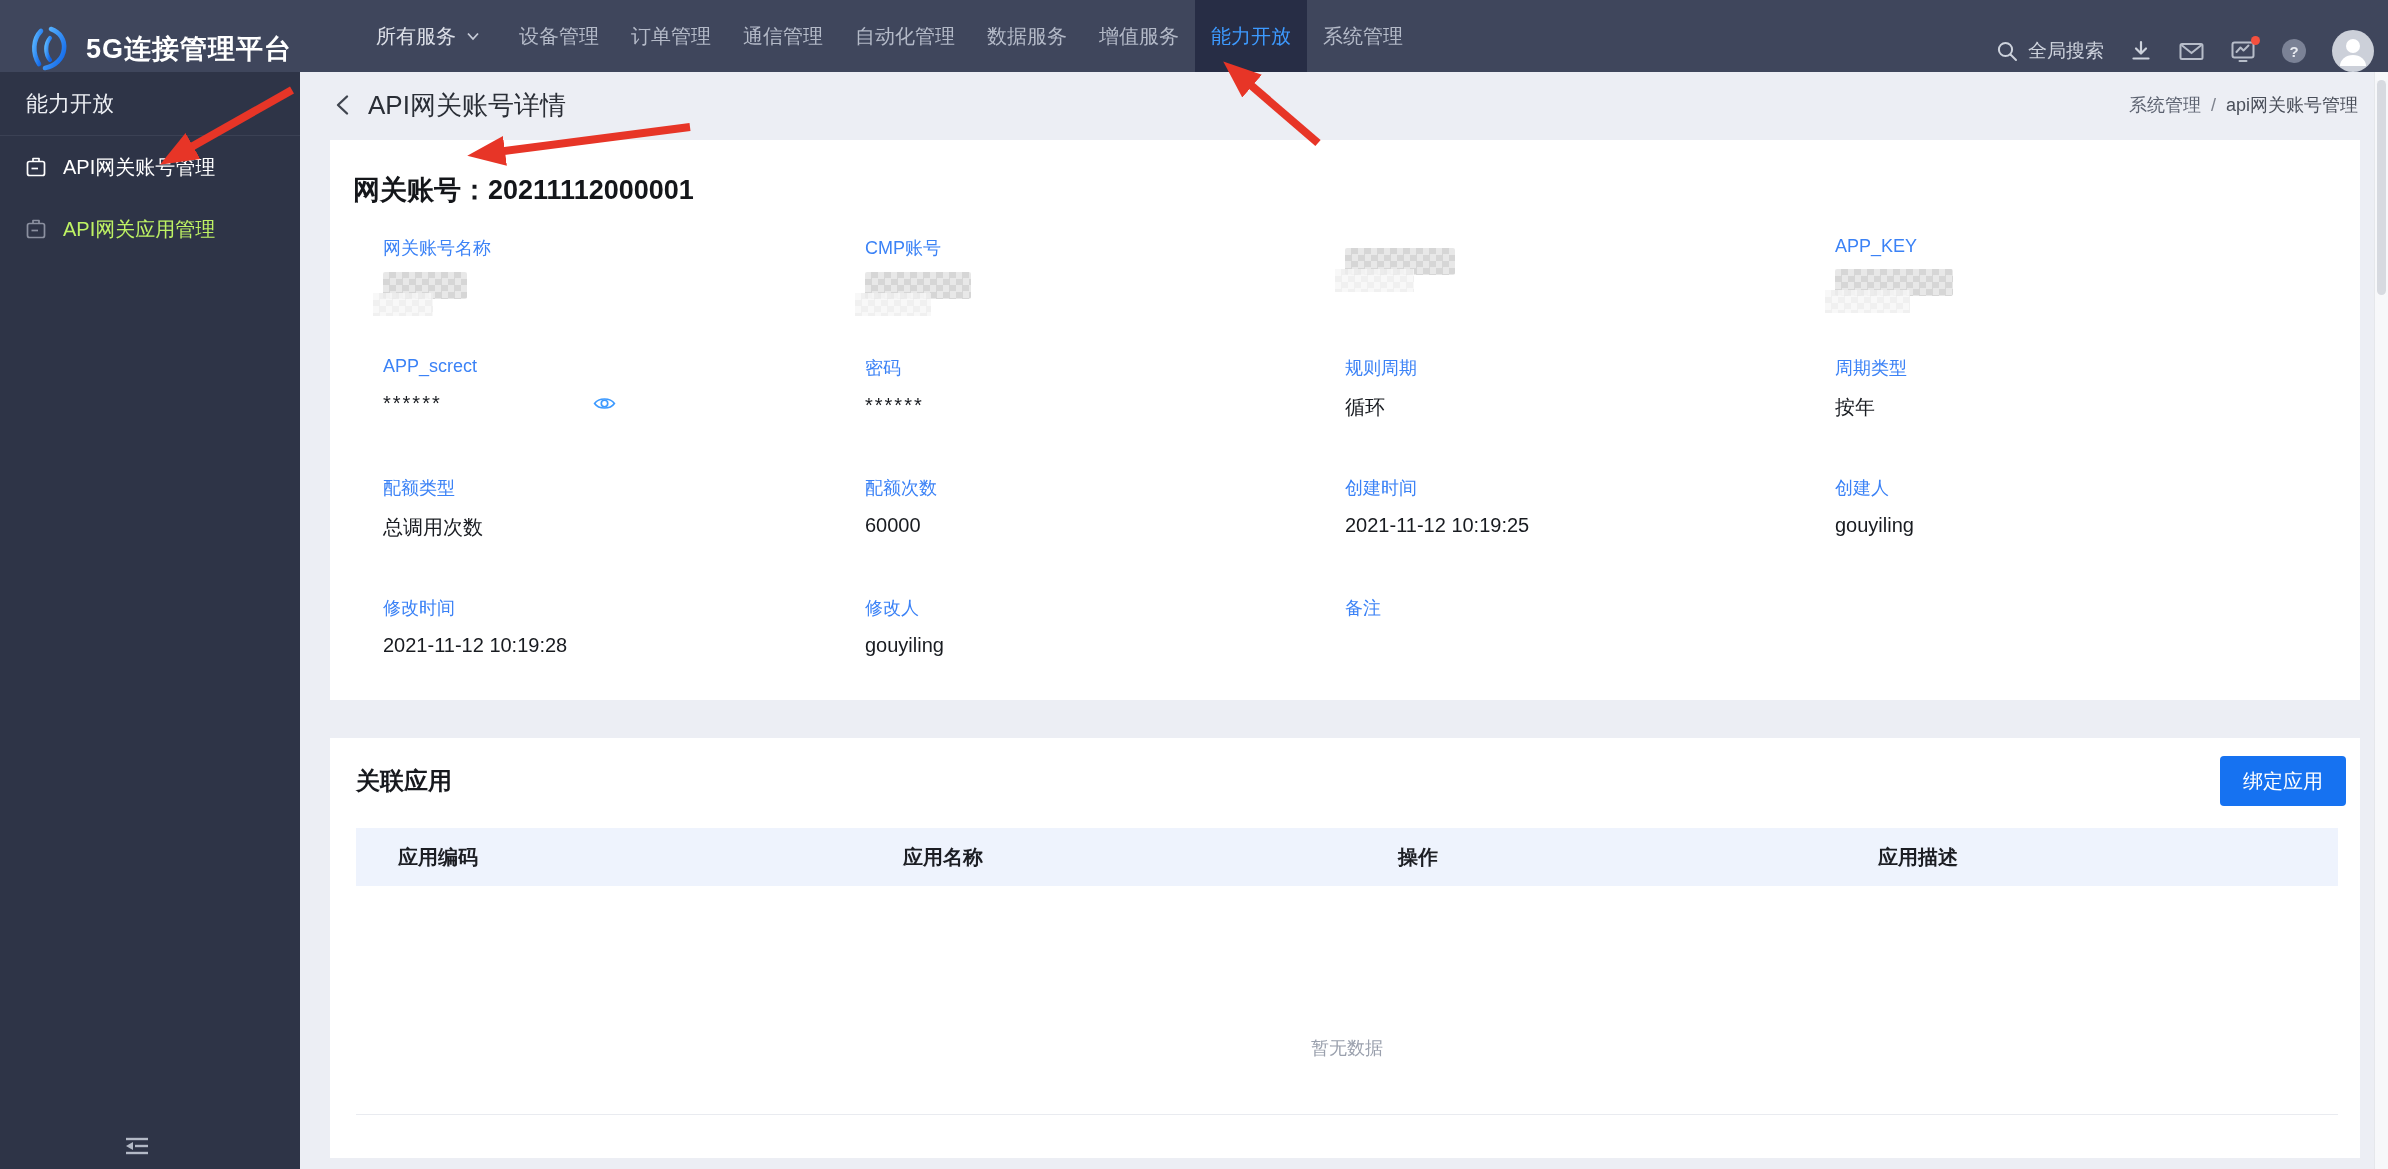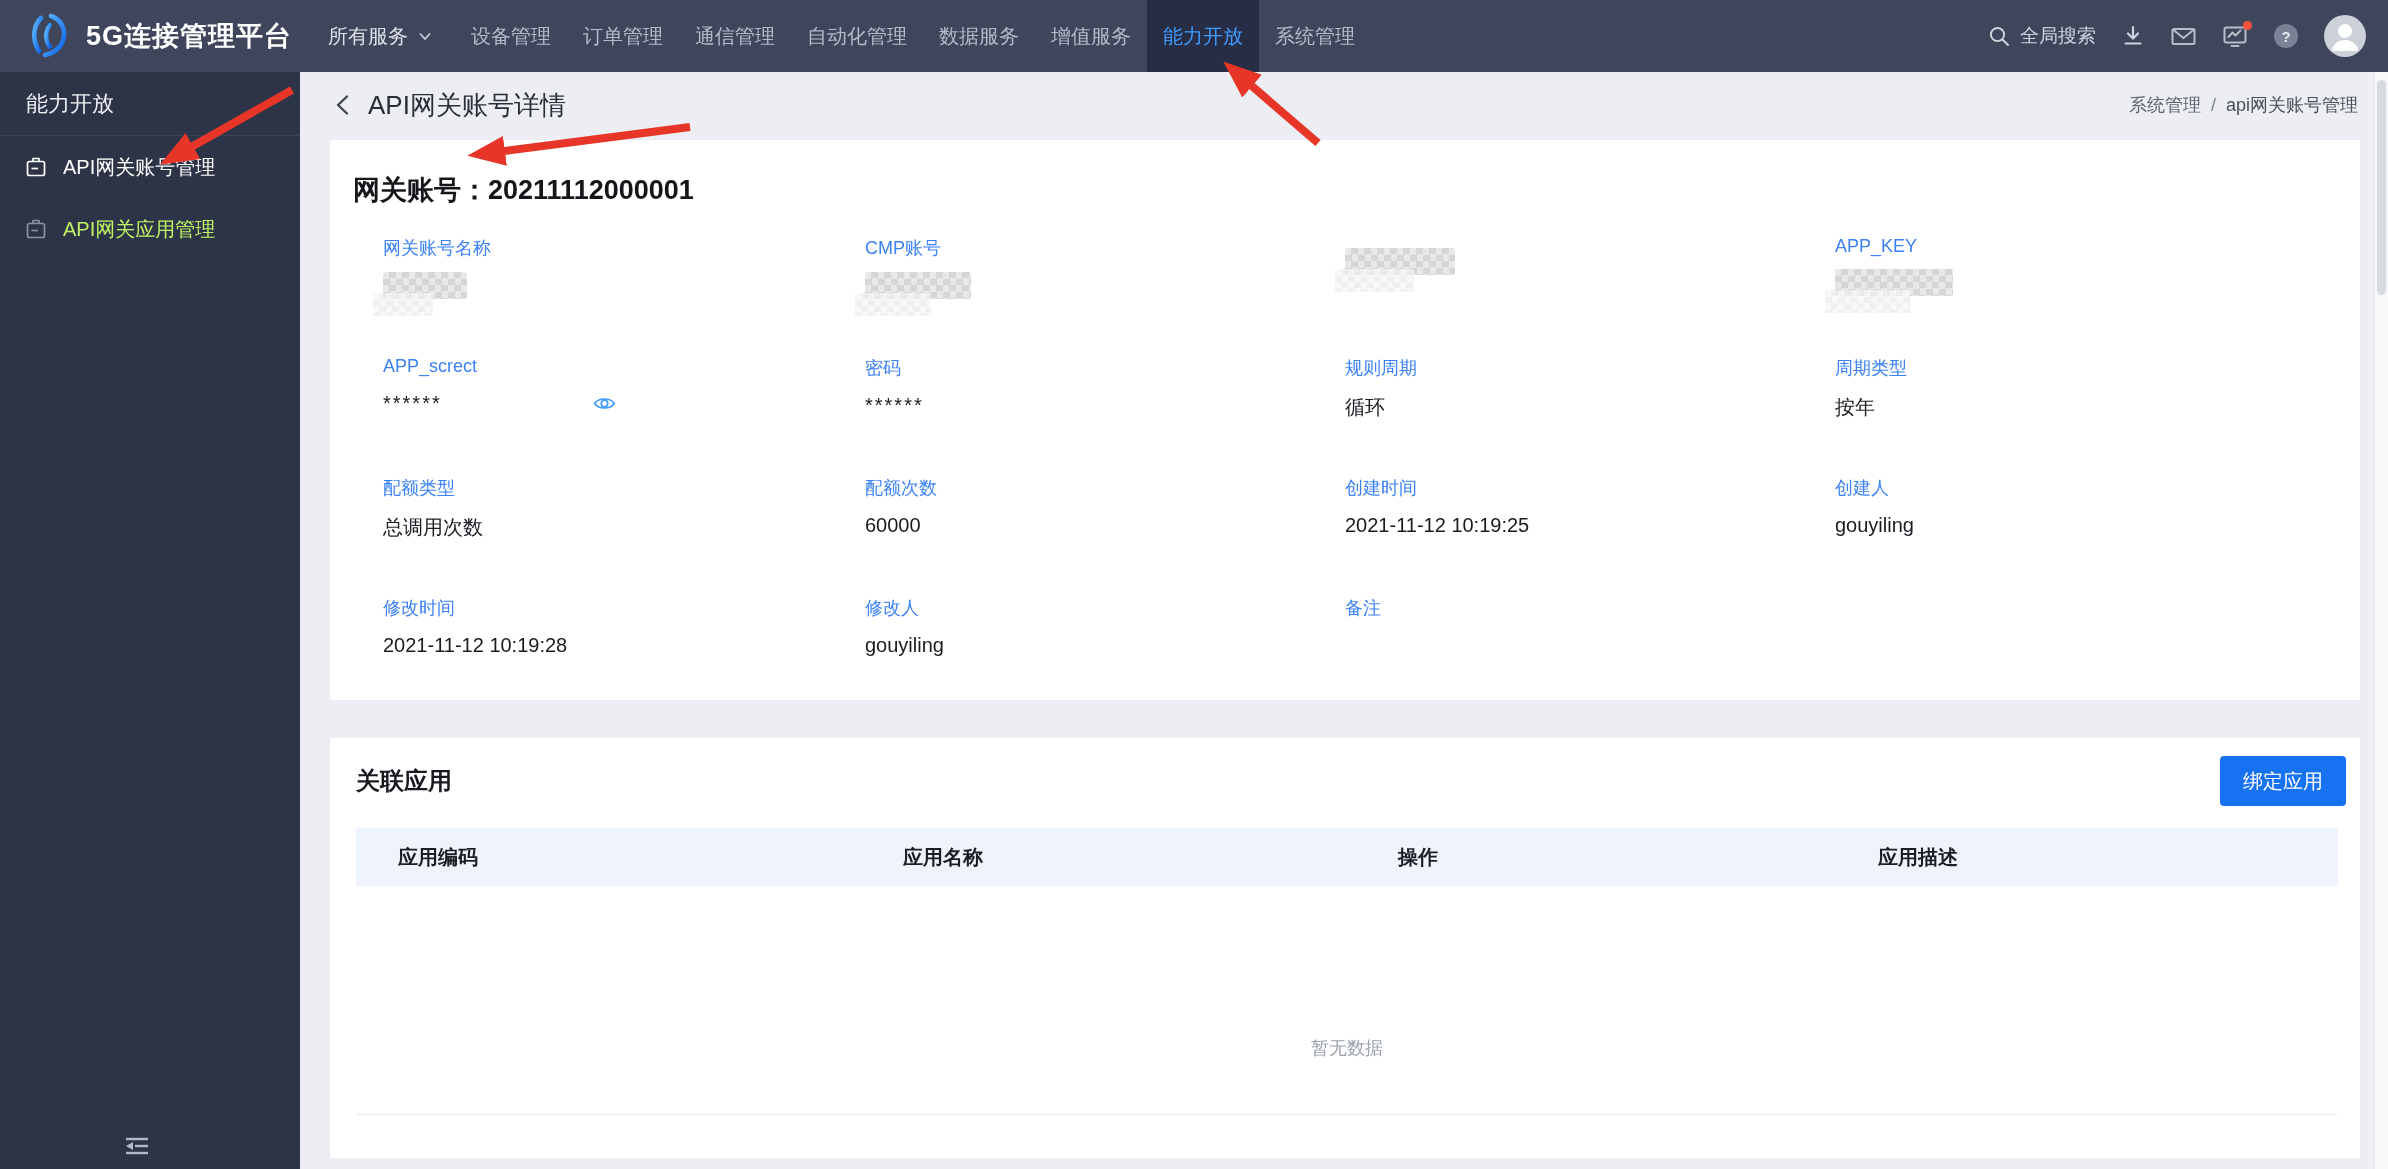--- a/index.html
+++ b/index.html
@@ -3,30 +3,30 @@
 <meta charset="utf-8">
 <style>
   * { margin:0; padding:0; box-sizing:border-box; }
   html,body { width:2388px; height:1169px; overflow:hidden;
     font-family:"Liberation Sans","DejaVu Sans",sans-serif;
     background:var(--page-bg,#eceef4); }
   .stage { position:relative; width:2388px; height:1169px; }
 
   
   .navbar { position:absolute; top:0; left:0; right:0; height:72px;
-    background:var(--navbar-bg,#3f465c); display:flex; align-items:center; z-index:10; }
+    background:var(--navbar-bg,#3f465c); display:flex; align-items:flex-end; z-index:10;gap:48px; }
   .brand { display:flex; align-items:center; gap:14px; padding:0 20px 0 26px; cursor:pointer; }
   .brand-title { color:#ffffff; font-size:27px; font-weight:bold; letter-spacing:1px; white-space:nowrap; }
   .nav-menu { display:flex; align-items:stretch; height:100%; }
   .nav-item { padding:0 16px; font-size:20px; color:#b4bac8; display:flex; align-items:center;
     cursor:pointer; white-space:nowrap; }
   .nav-item.all-services { color:#dde0e8; gap:9px; padding-right:22px; }
   .nav-item.active { background:var(--active-tab-bg,#272d45); color:var(--active-tab-text,#3d9aff); }
   .nav-spacer { flex:1; }
-  .nav-right { display:flex; align-items:center; gap:25px; padding-right:22px; }
+  .nav-right { display:flex; align-items:center; gap:25px; padding-right:14px; }
   .nav-search { display:flex; align-items:center; gap:9px; color:#ced3dd; font-size:19px; cursor:pointer; white-space:nowrap; }
   .nav-ico { display:flex; align-items:center; justify-content:center; cursor:pointer; position:relative; }
   .red-dot { position:absolute; top:-3px; right:-4px; width:9px; height:9px; border-radius:50%; background:#f4503e; }
 
   
   .sidebar { position:absolute; top:72px; left:0; width:300px; bottom:0;
     background:var(--sidebar-bg,#2e3447); z-index:5; }
   .sidebar-title { height:64px; line-height:64px; padding-left:26px; color:#eef0f5;
     font-size:22px; border-bottom:1px solid #3b4154; }
   .side-item { height:62px; display:flex; align-items:center; gap:15px; padding-left:24px;

